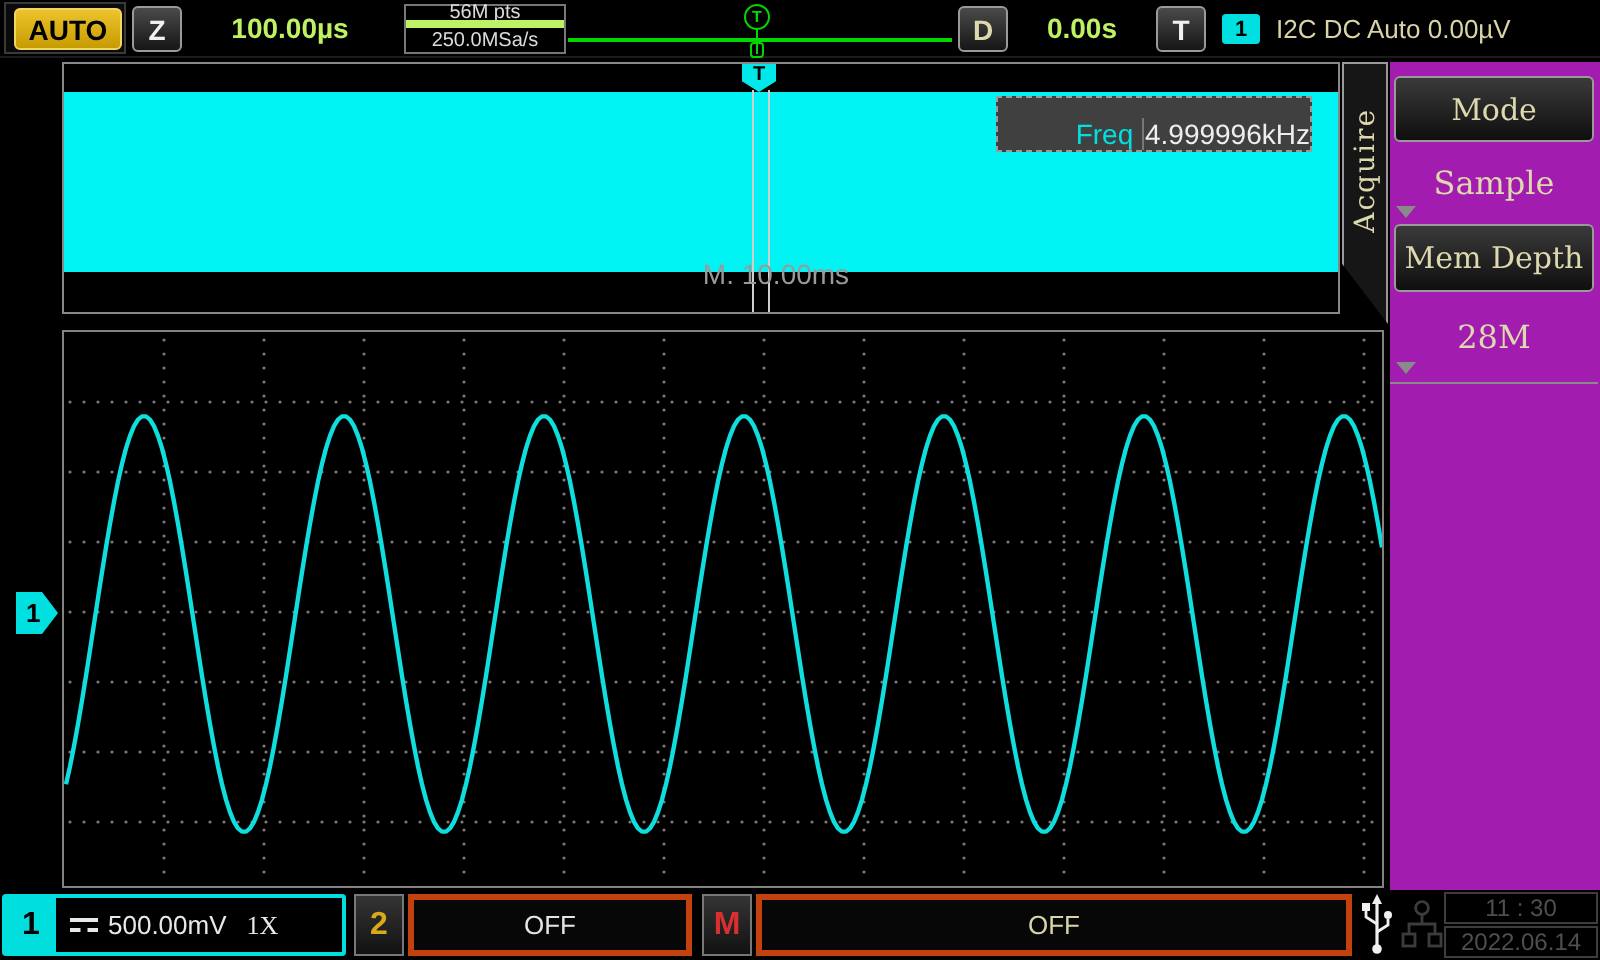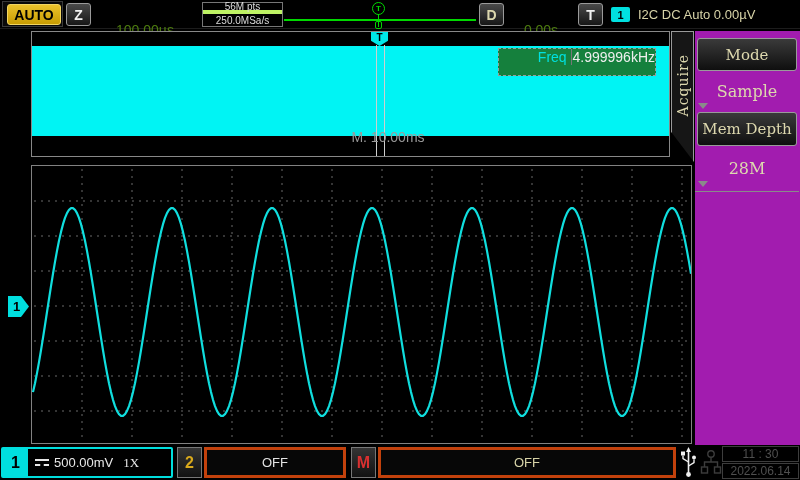--- a/index.html
+++ b/index.html
@@ -13,21 +13,21 @@
   #auto-frame { left:2px; top:1px; width:61px; height:26px; border:1px solid #3a3a3a; background:#0a0a0a; }
   #auto-btn { left:7px; top:4px; width:54px; height:21px;
     background:linear-gradient(180deg,#ecc32c,#c79c02); border:1px solid #f2d662; border-radius:3px;
     color:#000; font-size:14px; font-weight:bold; display:flex; align-items:center; justify-content:center; }
   .sq-btn { width:25px; height:23px; top:3px;
     background:linear-gradient(180deg,#4a4a4a,#161616); border:1px solid #9a9a9a; border-radius:3px;
     display:flex; align-items:center; justify-content:center; font-weight:bold; font-size:14px; }
   #z-btn   { left:66px;  color:#f0f0f0; }
   #d-btn   { left:479px; color:#ddd8ae; }
   #t-btn   { left:578px; color:#f0f0f0; }
-  .ro-text { color:#4d7c0f; font-size:14px; display:flex; align-items:center; justify-content:center; height:28px; top:16px; }
+  .ro-text { color:#bef264; font-size:14px; display:flex; align-items:center; justify-content:center; height:28px; top:0;font-weight:bold; }
   #tb-zoomtime { left:95px;  width:100px; }
   #tb-delay    { left:506px; width:70px;  }
   #mem-box { left:202px; top:2px; width:81px; height:25px; border:1px solid #777; }
   #mem-box .row { height:12px; display:flex; align-items:center; justify-content:center;
                   color:#dcdcdc; font-size:10px; }
   #mem-box .row:first-child { border-bottom:4px solid #bef264; height:11px; }
   #green-bar { left:284px; top:19px; width:192px; height:2px; background:#00d800; }
   #gmark-circle { left:372px; top:2px; width:13px; height:13px; border:1px solid #00d800; border-radius:50%;
     color:#00d800; font-size:8px; font-weight:bold; display:flex; align-items:center; justify-content:center; }
   #gmark-stem { left:378px; top:14px; width:1px; height:13px; background:#00d800; }
@@ -39,22 +39,22 @@
 
   
   #zoom-band { left:31px; top:31px; width:639px; height:126px; border:1px solid #888; background:#000; }
   #cyan-fill { left:0; top:14px; width:637px; height:90px; background:#00f4f4; }
   .winline { top:13px; width:1px; height:111px; background:#cfcfcf; }
   #winline-l { left:344px; } #winline-r { left:352px; }
   #tflag { left:339px; top:0; width:17px; height:14px; background:#00e8e8;
     clip-path:polygon(0 0,100% 0,100% 62%,50% 100%,0 62%);
     color:#000; font-size:10px; font-weight:bold; text-align:center; line-height:11px; }
   #main-timebase { left:296px; top:97px; width:120px; text-align:center; color:#9a9a9a; font-size:14px; }
-  #freq-box { left:466px; top:16px; width:158px; height:28px; background:#15803d;
-    border:1px dashed #9a9a9a; display:flex; align-items:flex-start;padding-left:34px; }
+  #freq-box { left:466px; top:16px; width:158px; height:28px; background:#404040;
+    border:1px dashed #9a9a9a; display:flex; align-items:flex-end;padding-left:34px; }
   #freq-label { width:55px; color:#00e0e0; font-size:14px; display:flex; align-items:center; justify-content:center;
     border-right:1px solid #777; }
   #freq-value { flex:1; color:#eeeeee; font-size:14px; display:flex; align-items:center; justify-content:center; }
 
   
   #acq-tab { left:671px; top:31px; width:23px; height:131px; background:#161616; border:1px solid #9a9a9a;
     clip-path:polygon(0 0,100% 0,100% 100%,0 77%); display:flex; align-items:flex-start; justify-content:center; }
   #acq-tab span { writing-mode:vertical-rl; transform:rotate(180deg); margin-top:22px;
     color:#ddd8ae; font-size:14px; letter-spacing:1px; font-family:"DejaVu Serif", serif; }
   #sidebar { left:695px; top:31px; width:105px; height:414px; background:#a21caf; }

